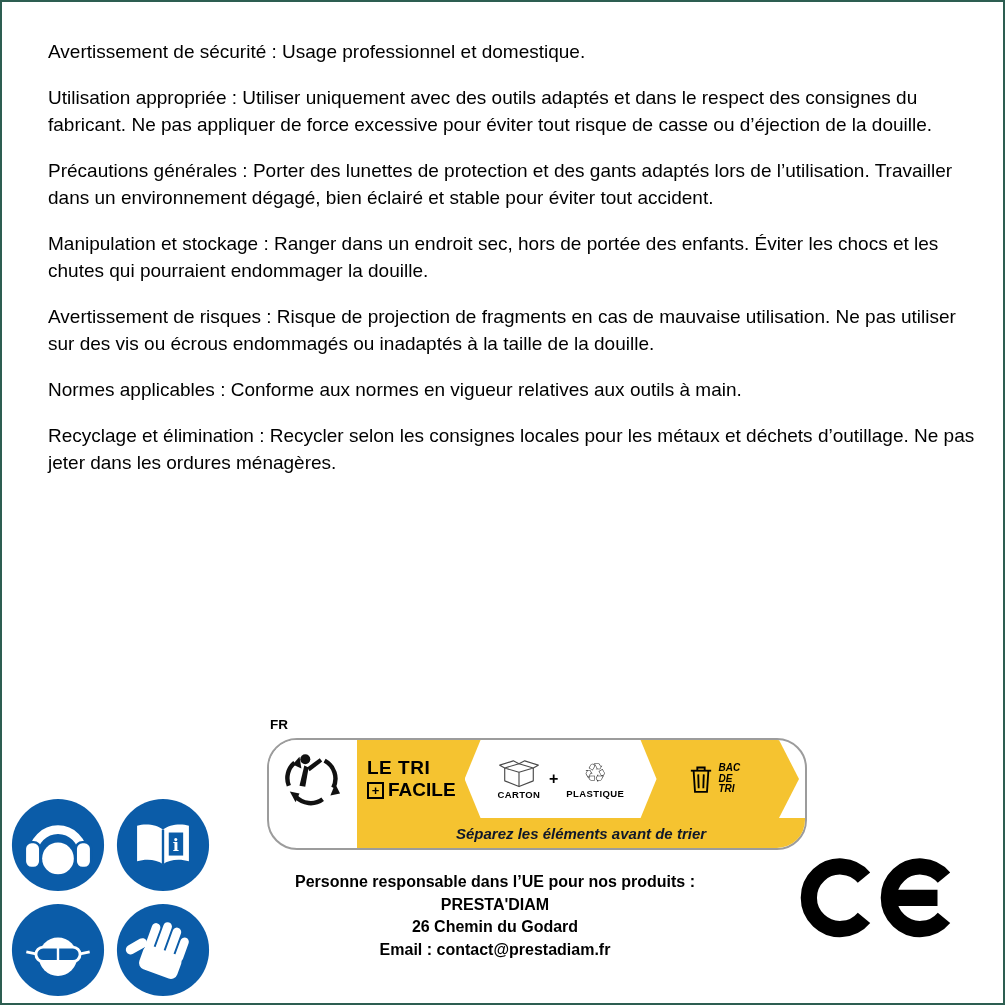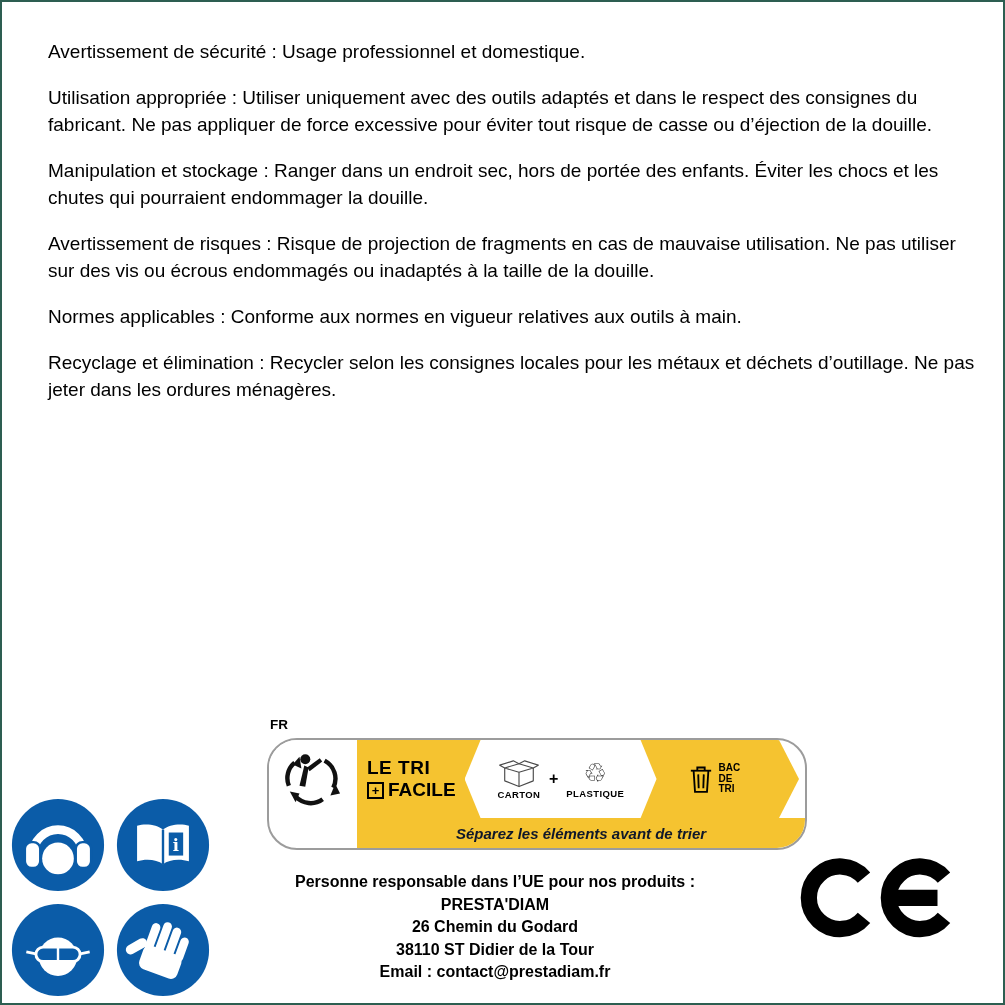--- a/index.html
+++ b/index.html
@@ -34,21 +34,21 @@
   .plusbox{display:inline-flex;width:17px;height:17px;box-sizing:border-box;border:2.5px solid #000;
            align-items:center;justify-content:center;font-size:13px;font-weight:bold;line-height:1;}
   .diamond{flex:none;width:192px;height:100%;background:#fff;
            clip-path:polygon(0 50%, 16px 0, calc(100% - 16px) 0, 100% 50%, calc(100% - 16px) 100%, 16px 100%);
            display:flex;align-items:center;justify-content:center;gap:8px;}
   .mat{display:flex;flex-direction:column;align-items:center;gap:1px;}
   .mat svg{display:block;}
   .mat-label{font-size:9.5px;font-weight:bold;letter-spacing:.4px;}
   .mat-plus{font-size:16px;font-weight:bold;}
   .recycle-glyph{font-size:26px;line-height:27px;color:#222;}
-  .binblock{flex:1;display:flex;align-items:center;justify-content:center;gap:5px;padding-right:26px;}
+  .binblock{flex:1;display:flex;align-items:center;justify-content:center;gap:5px;padding-right:26px;font-style:italic;}
   .binblock svg{width:24px;height:30px;display:block;}
   .bintext{font-size:10px;font-weight:bold;line-height:10.5px;text-align:left;}
   .badge-strip{height:30px;margin-left:88px;background:var(--tri-yellow,#f5c330);
                display:flex;align-items:center;justify-content:center;
                font-size:15px;font-style:italic;font-weight:bold;color:#0f172a;}
 
   
   .responsible{position:absolute;left:243px;top:869px;width:500px;text-align:center;
                font-size:16px;font-weight:bold;line-height:22.5px;}
 
@@ -59,20 +59,21 @@
 </style>
 </head>
 <body>
 
 <div class="page">
 
 
   <div class="content">
     <p>Avertissement de sécurité : Usage professionnel et domestique.</p>
     <p>Utilisation appropriée : Utiliser uniquement avec des outils adaptés et dans le respect des consignes du fabricant. Ne pas appliquer de force excessive pour éviter tout risque de casse ou d’éjection de la douille.</p>
+    <p>Précautions générales : Porter des lunettes de protection et des gants adaptés lors de l’utilisation. Travailler dans un environnement dégagé, bien éclairé et stable pour éviter tout accident.</p>
     <p>Manipulation et stockage : Ranger dans un endroit sec, hors de portée des enfants. Éviter les chocs et les chutes qui pourraient endommager la douille.</p>
     <p>Avertissement de risques : Risque de projection de fragments en cas de mauvaise utilisation. Ne pas utiliser sur des vis ou écrous endommagés ou inadaptés à la taille de la douille.</p>
     <p>Normes applicables : Conforme aux normes en vigueur relatives aux outils à main.</p>
     <p>Recyclage et élimination : Recycler selon les consignes locales pour les métaux et déchets d’outillage. Ne pas jeter dans les ordures ménagères.</p>
   </div>
 
   <div class="icon-grid">
     <div class="sicon">
       <svg viewBox="0 0 100 100" aria-hidden="true">
         <circle class="sbg" cx="50" cy="50" r="48"></circle>
@@ -184,21 +185,20 @@
         </div>
       </div>
     </div>
     <div class="badge-strip">Séparez les éléments avant de trier</div>
   </div>
 
   <div class="responsible">
     <div>Personne responsable dans l’UE pour nos produits :</div>
     <div>PRESTA'DIAM</div>
     <div>26 Chemin du Godard</div>
-    <div>38110 ST Didier de la Tour</div>
     <div>Email : contact@prestadiam.fr</div>
   </div>
 
   <div class="ce">
     <span class="sr-only">CE</span>
     <svg viewBox="0 0 132 70" aria-hidden="true">
       <path d="M51.2 18.9 A25 25 0 1 0 51.2 51.1" fill="none" stroke="#000" stroke-width="13"></path>
       <path d="M115.2 18.9 A25 25 0 1 0 115.2 51.1" fill="none" stroke="#000" stroke-width="13"></path>
       <path d="M77 35 L110 35" fill="none" stroke="#000" stroke-width="13"></path>
     </svg>

